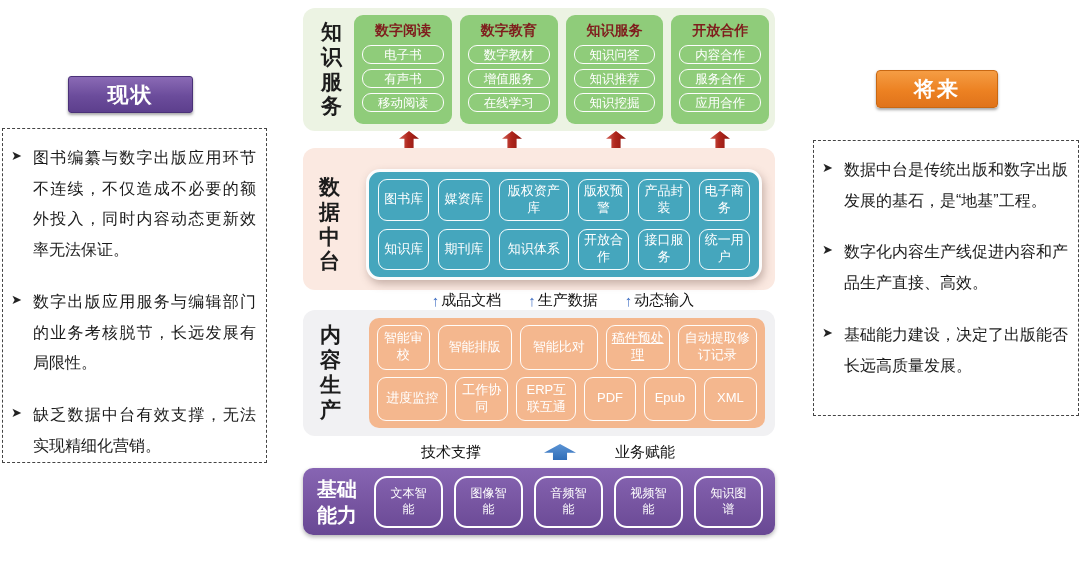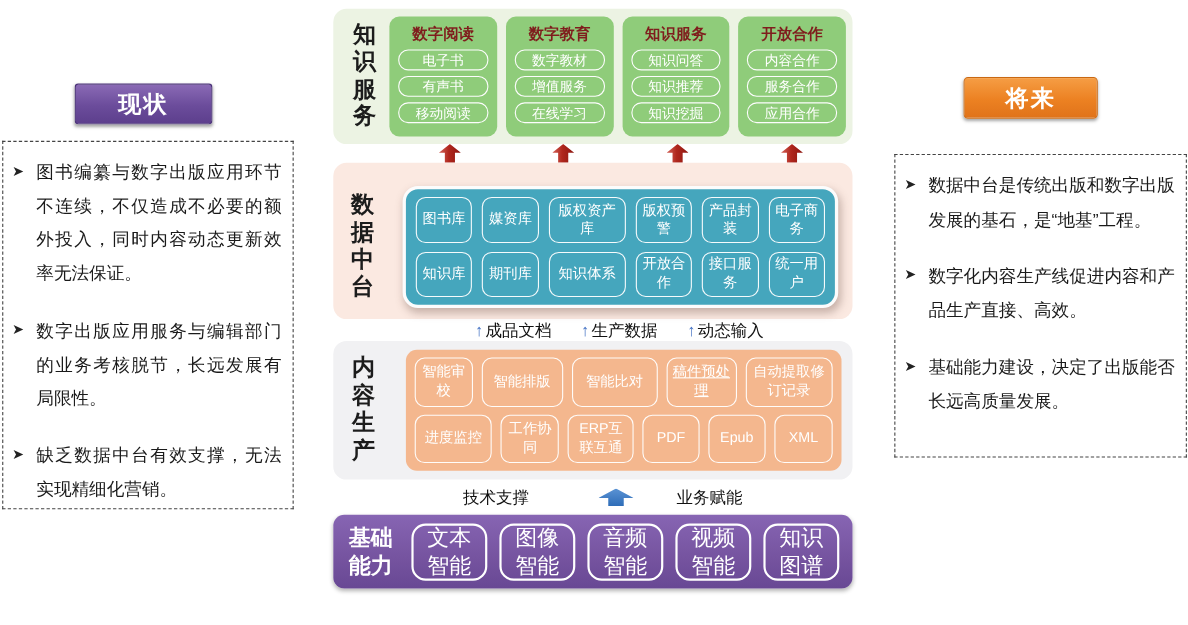--- a/index.html
+++ b/index.html
@@ -90,21 +90,21 @@
     clip-path:polygon(50% 0,100% 55%,72% 55%,72% 100%,28% 100%,28% 55%,0 55%); }
 
   
   .band-purple { height:67px; border-radius:10px;
     background:linear-gradient(180deg,#8765b3 0%,#75539f 60%,#684894 100%);
     box-shadow:0 2px 4px rgba(0,0,0,.3);
     display:flex; align-items:center; gap:11px; padding:10px 12px 10px 14px; }
   .cap-label { color:#fff; font-size:20px; font-weight:bold; line-height:1.3;
     width:46px; word-break:break-all; flex:0 0 auto; }
   .cap-pill { flex:1; height:52px; border:2px solid #fff; border-radius:13px;
-    color:#fff; font-size:20px; line-height:1.3; display:flex; align-items:center;
+    color:#fff; font-size:12px; line-height:1.3; display:flex; align-items:center;
     justify-content:center; text-align:center; padding:0 10px; word-break:break-all; }
 </style>
 </head>
 <body>
 
 <div class="stage">
 
   <div class="side-btn btn-purple">现状</div>
   <div class="dashed-box box-left">
     <div class="bullet">

